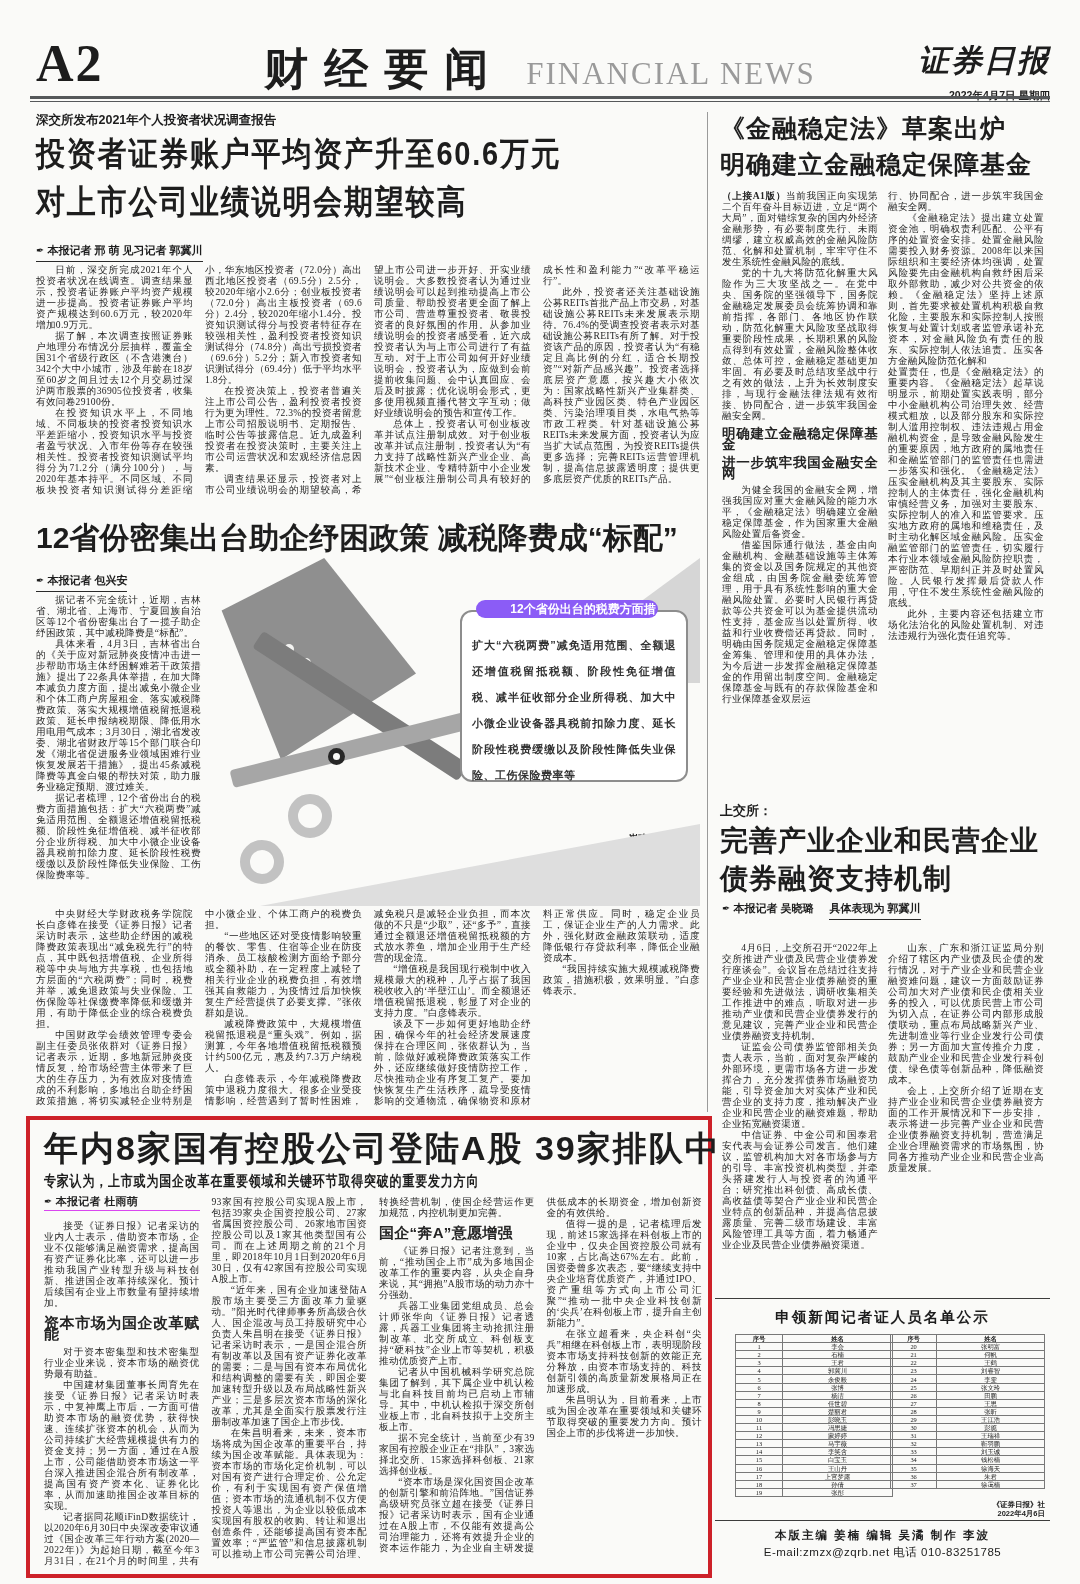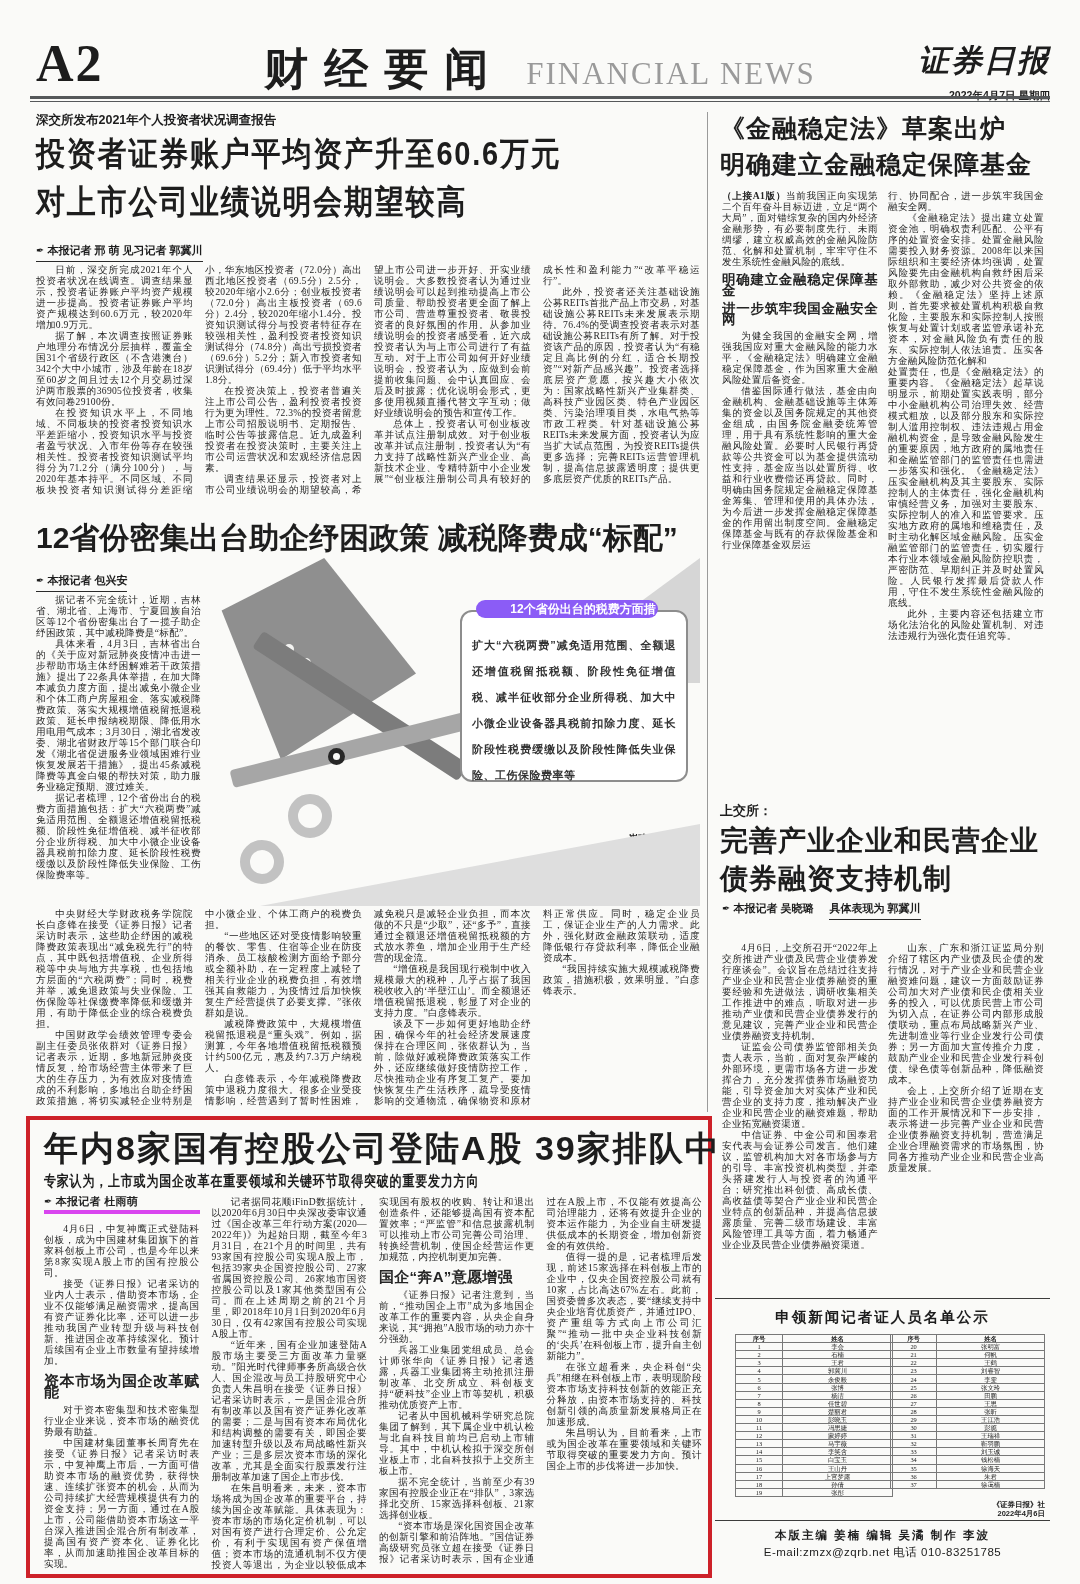--- a/index.html
+++ b/index.html
@@ -31,21 +31,21 @@
   .byline { font-size: 11px; font-weight: bold; border-bottom: 1px solid #2a2a2a; padding-bottom: 3px; display: inline-block; }
   .pen-icon { font-family: "DejaVu Sans", sans-serif; font-size: 10px; margin-right: 3px; }
 
   
   .body-text { font-size: 9.6px; line-height: 11px; letter-spacing: .3px; text-align: justify; color: #242424; overflow: hidden; }
   .body-text p { text-indent: 2em; margin: 0; }
   .body-text p.no-indent { text-indent: 0; }
   .body-text p b { font-weight: bold; }
   .cols-4 { column-count: 4; column-gap: 12px; column-fill: auto; }
   .flow-h2 { font-family: "Liberation Sans","DejaVu Sans",sans-serif; font-weight: bold; font-size: 15px; text-indent: 0 !important; margin: 9px 0 7px 0 !important; break-inside: avoid; }
-  .flow-byline { text-indent: 0 !important; font-family:"Liberation Sans","DejaVu Sans",sans-serif; font-weight: bold; font-size: 11px; border-bottom: 4px solid #d946ef; padding-bottom: 3px; margin-bottom: 9px !important; }
+  .flow-byline { text-indent: 0 !important; font-family:"Liberation Sans","DejaVu Sans",sans-serif; font-weight: bold; font-size: 11px; border-bottom: 1px solid #d946ef; padding-bottom: 3px; margin-bottom: 9px !important; }
 
   
   .info-box { background: #ffffff; border: 2px solid #8d8d8d; border-radius: 12px; z-index: 3; padding: 20px 10px 6px 10px; }
   .info-pill { background: #8b5cf6; color: #fff; font-size: 12px; font-weight: bold; line-height: 18px; text-align: center; border-radius: 10px; z-index: 4; padding-left: 32px; }
   .info-body { font-family:"Liberation Sans","DejaVu Sans",sans-serif; font-weight: 600; font-size: 11px; line-height: 26px; text-align: justify; letter-spacing: .5px; color:#333; }
   .credit { font-size: 10px; font-weight: bold; }
 
   
   .red-box { border: 4px solid #cd2129; z-index: 5; background: transparent; }
   .deck { font-size: 15px; font-weight: bold; letter-spacing: 1px; transform: scaleX(.8); transform-origin: left; }
@@ -156,21 +156,20 @@
         <p>“我国持续实施大规模减税降费政策，措施积极，效果明显。”白彦锋表示。</p>
       </div>
   </div>
 
   <div class="abs red-box" style="left:26px; top:1116px; width:686px; height:462px;">
     <div class="abs hl-big sans nowrap" style="left:14px; top:6px; font-size:34px; transform:none;">年内8家国有控股公司登陆A股  39家排队中</div>
     <div class="abs deck nowrap" style="left:14px; top:52px;">专家认为，上市或为国企改革在重要领域和关键环节取得突破的重要发力方向</div>
     <div class="abs body-text cols-4" style="left:14px; top:76px; width:658px; height:374px;">
 
     <p class="flow-byline"><span class="pen-icon">✒</span><span>本报记者 杜雨萌</span></p>
-        <p>4月6日，中复神鹰正式登陆科创板，成为中国建材集团旗下的首家科创板上市公司，也是今年以来第8家实现A股上市的国有控股公司。</p>
         <p>接受《证券日报》记者采访的业内人士表示，借助资本市场，企业不仅能够满足融资需求，提高国有资产证券化比率，还可以进一步推动我国产业转型升级与科技创新、推进国企改革持续深化。预计后续国有企业上市数量有望持续增加。</p>
         <p class="flow-h2">资本市场为国企改革赋能</p>
         <p>对于资本密集型和技术密集型行业企业来说，资本市场的融资优势最有助益。</p>
         <p>中国建材集团董事长周育先在接受《证券日报》记者采访时表示，中复神鹰上市后，一方面可借助资本市场的融资优势，获得快速、连续扩张资本的机会，从而为公司持续扩大经营规模提供有力的资金支持；另一方面，通过在A股上市，公司能借助资本市场这一平台深入推进国企混合所有制改革，提高国有资产资本化、证券化比率，从而加速助推国企改革目标的实现。</p>
         <p>记者据同花顺iFinD数据统计，以2020年6月30日中央深改委审议通过《国企改革三年行动方案(2020—2022年)》为起始日期，截至今年3月31日，在21个月的时间里，共有93家国有控股公司实现A股上市，包括39家央企国资控股公司、27家省属国资控股公司、26家地市国资控股公司以及1家其他类型国有公司。而在上述周期之前的21个月里，即2018年10月1日到2020年6月30日，仅有42家国有控股公司实现A股上市。</p>
         <p>“近年来，国有企业加速登陆A股市场主要受三方面改革力量驱动。”阳光时代律师事务所高级合伙人、国企混改与员工持股研究中心负责人朱昌明在接受《证券日报》记者采访时表示，一是国企混合所有制改革以及国有资产证券化改革的需要；二是与国有资本布局优化和结构调整的需要有关，即国企要加速转型升级以及布局战略性新兴产业；三是多层次资本市场的深化改革，尤其是全面实行股票发行注册制改革加速了国企上市步伐。</p>
         <p>在朱昌明看来，未来，资本市场将成为国企改革的重要平台，持续为国企改革赋能。具体表现为：资本市场的市场化定价机制，可以对国有资产进行合理定价、公允定价，有利于实现国有资产保值增值；资本市场的流通机制不仅方便投资人等退出，为企业以较低成本实现国有股权的收购、转让和退出创造条件，还能够提高国有资本配置效率；“严监管”和信息披露机制可以推动上市公司完善公司治理、转换经营机制，使国企经营运作更加规范，内控机制更加完善。</p>
         <p class="flow-h2">国企“奔A”意愿增强</p>
         <p>《证券日报》记者注意到，当前，“推动国企上市”成为多地国企改革工作的重要内容，从央企自身来说，其“拥抱”A股市场的动力亦十分强劲。</p>
         <p>兵器工业集团党组成员、总会计师张华向《证券日报》记者透露，兵器工业集团将主动抢抓注册制改革、北交所成立、科创板支持“硬科技”企业上市等契机，积极推动优质资产上市。</p>
@@ -183,20 +182,21 @@
       </div>
   </div>
 
   <div>
     <div class="abs hl-right sans nowrap" style="left:720px; top:112px;">《金融稳定法》草案出炉</div>
     <div class="abs hl-right sans nowrap" style="left:720px; top:148px;">明确建立金融稳定保障基金</div>
 
     <div class="abs body-text" style="left:722px; top:190px; width:156px; height:610px;">
 
     <p class="no-indent"><b>（上接A1版）</b><span>当前我国正向实现第二个百年奋斗目标迈进，立足“两个大局”，面对错综复杂的国内外经济金融形势，有必要制度先行、未雨绸缪，建立权威高效的金融风险防范、化解和处置机制，牢牢守住不发生系统性金融风险的底线。</span></p>
+        <p>党的十九大将防范化解重大风险作为三大攻坚战之一。在党中央、国务院的坚强领导下，国务院金融稳定发展委员会统筹协调和靠前指挥，各部门、各地区协作联动，防范化解重大风险攻坚战取得重要阶段性成果，长期积累的风险点得到有效处置，金融风险整体收敛、总体可控，金融稳定基础更加牢固。有必要及时总结攻坚战中行之有效的做法，上升为长效制度安排，与现行金融法律法规有效衔接、协同配合，进一步筑牢我国金融安全网。</p>
         <p class="flow-h2" style="font-size:13.5px; margin:7px 0 5px 0 !important;">明确建立金融稳定保障基金</p>
         <p class="flow-h2" style="font-size:13.5px; margin:7px 0 5px 0 !important;">进一步筑牢我国金融安全网</p>
         <p>为健全我国的金融安全网，增强我国应对重大金融风险的能力水平，《金融稳定法》明确建立金融稳定保障基金，作为国家重大金融风险处置后备资金。</p>
         <p>借鉴国际通行做法，基金由向金融机构、金融基础设施等主体筹集的资金以及国务院规定的其他资金组成，由国务院金融委统筹管理，用于具有系统性影响的重大金融风险处置。必要时人民银行再贷款等公共资金可以为基金提供流动性支持，基金应当以处置所得、收益和行业收费偿还再贷款。同时，明确由国务院规定金融稳定保障基金筹集、管理和使用的具体办法，为今后进一步发挥金融稳定保障基金的作用留出制度空间。金融稳定保障基金与既有的存款保险基金和行业保障基金双层运</p>
       </div>
     <div class="abs body-text" style="left:888px; top:190px; width:156px; height:610px;">
 
     <p class="no-indent">行、协同配合，进一步筑牢我国金融安全网。</p>
         <p>《金融稳定法》提出建立处置资金池，明确权责利匹配、公平有序的处置资金安排。处置金融风险需要投入财务资源。2008年以来国际组织和主要经济体均强调，处置风险要先由金融机构自救纾困后采取外部救助，减少对公共资金的依赖。《金融稳定法》坚持上述原则，首先要求被处置机构积极自救化险，主要股东和实际控制人按照恢复与处置计划或者监管承诺补充资本，对金融风险负有责任的股东、实际控制人依法追责。压实各方金融风险防范化解和</p>
         <p class="no-indent">处置责任，也是《金融稳定法》的重要内容。《金融稳定法》起草说明显示，前期处置实践表明，部分中小金融机构公司治理失效、经营模式粗放，以及部分股东和实际控制人滥用控制权、违法违规占用金融机构资金，是导致金融风险发生的重要原因，地方政府的属地责任和金融监管部门的监管责任也需进一步落实和强化。《金融稳定法》压实金融机构及其主要股东、实际控制人的主体责任，强化金融机构审慎经营义务，加强对主要股东、实际控制人的准入和监管要求。压实地方政府的属地和维稳责任，及时主动化解区域金融风险。压实金融监管部门的监管责任，切实履行本行业本领域金融风险防控职责，严密防范、早期纠正并及时处置风险。人民银行发挥最后贷款人作用，守住不发生系统性金融风险的底线。</p>

